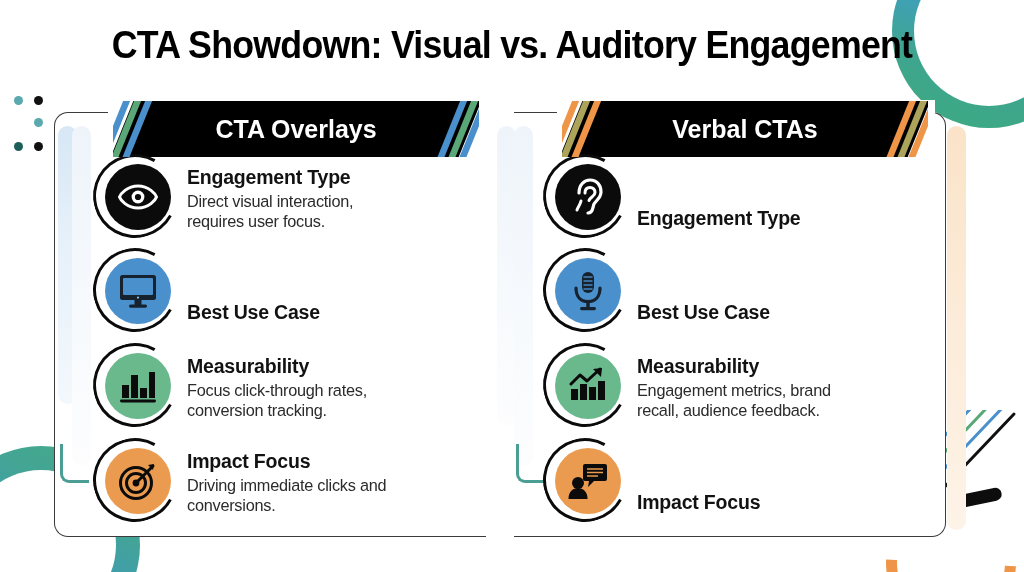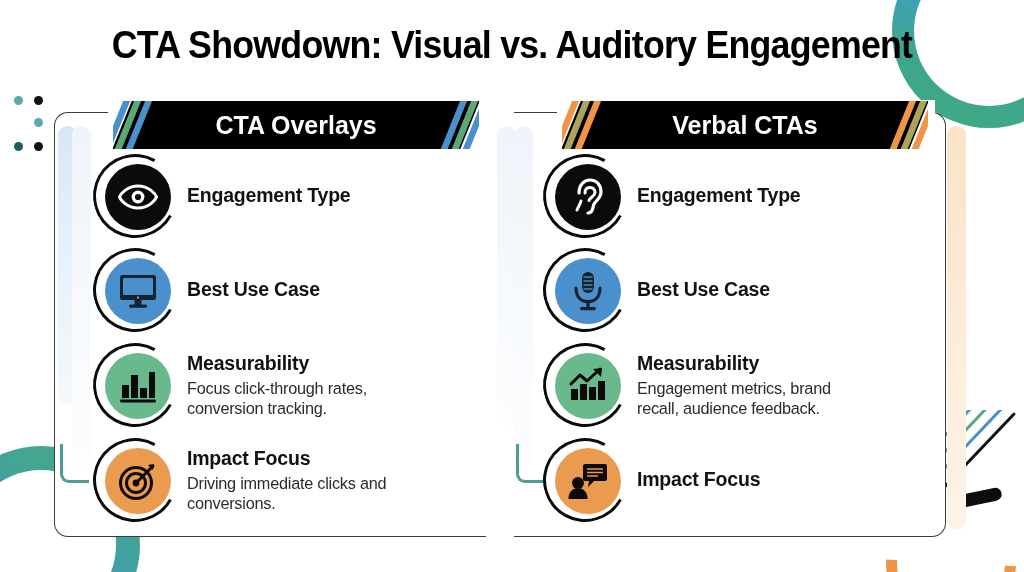--- a/index.html
+++ b/index.html
@@ -155,21 +155,21 @@
     height: 36px;
     border-left: 3px solid #4a9e94;
     border-bottom: 3px solid #4a9e94;
     border-bottom-left-radius: 9px;
   }
 
   
   .banner {
     position: absolute;
     top: 101px;
-    height: 48px;
+    height: 56px;
     width: 366px;
     overflow: hidden;
   }
   .banner-left  { left: 113px; }
   .banner-right { left: 562px; text-decoration: underline; }
   .banner-bg {
     position: absolute;
     inset: 0;
     background: #000000;
     transform: skewX(-22deg);
@@ -203,21 +203,21 @@
     top: -6px;
     width: 7px;
     height: 62px;
     transform: skewX(-22deg);
   }
 
   
   .row {
     position: absolute;
     display: flex;
-    align-items: center;
+    align-items: flex-end;
     width: 400px;
   }
   .icon-wrap {
     position: relative;
     width: 72px;
     height: 72px;
     flex: none;
     margin-top: 2px;
   }
   .icon-ring {
@@ -344,20 +344,22 @@
       <div class="icon-circle" style="background:#0b0b0b;">
         <svg width="40" height="26" viewBox="0 0 40 26">
           <path d="M20 2 C31 2 37.5 10 38.5 13 C37.5 16 31 24 20 24 C9 24 2.5 16 1.5 13 C2.5 10 9 2 20 2 Z" fill="none" stroke="#ffffff" stroke-width="3"></path>
           <circle cx="20" cy="13" r="6.4" fill="#ffffff"></circle>
           <circle cx="20" cy="13" r="3.1" fill="#0b0b0b"></circle>
         </svg>
       </div>
     </div>
     <div class="row-text">
       <div class="row-title">Engagement Type</div>
+      <div class="row-desc">Direct visual interaction,
+requires user focus.</div>
     </div>
   </div>
 
   <div class="row" style="left:99px; top:252px;">
     <div class="icon-wrap">
       <div class="icon-ring"></div>
       <div class="icon-circle" style="background:#4a90cc;">
         <svg width="40" height="36" viewBox="0 0 40 36">
           <rect x="2" y="2" width="36" height="25" rx="2.5" fill="#16222e"></rect>
           <rect x="5" y="5" width="30" height="17" rx="1" fill="#4a90cc"></rect>

